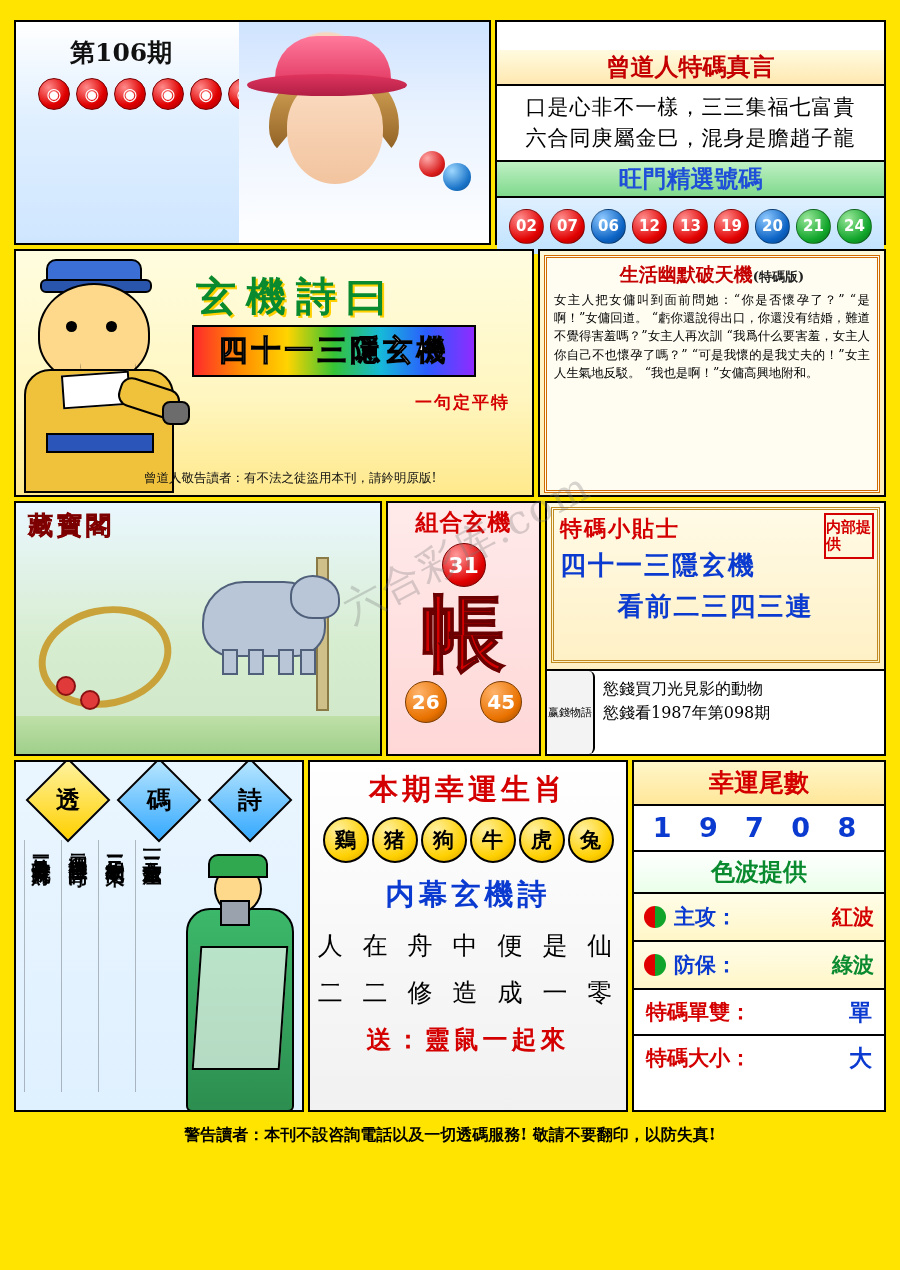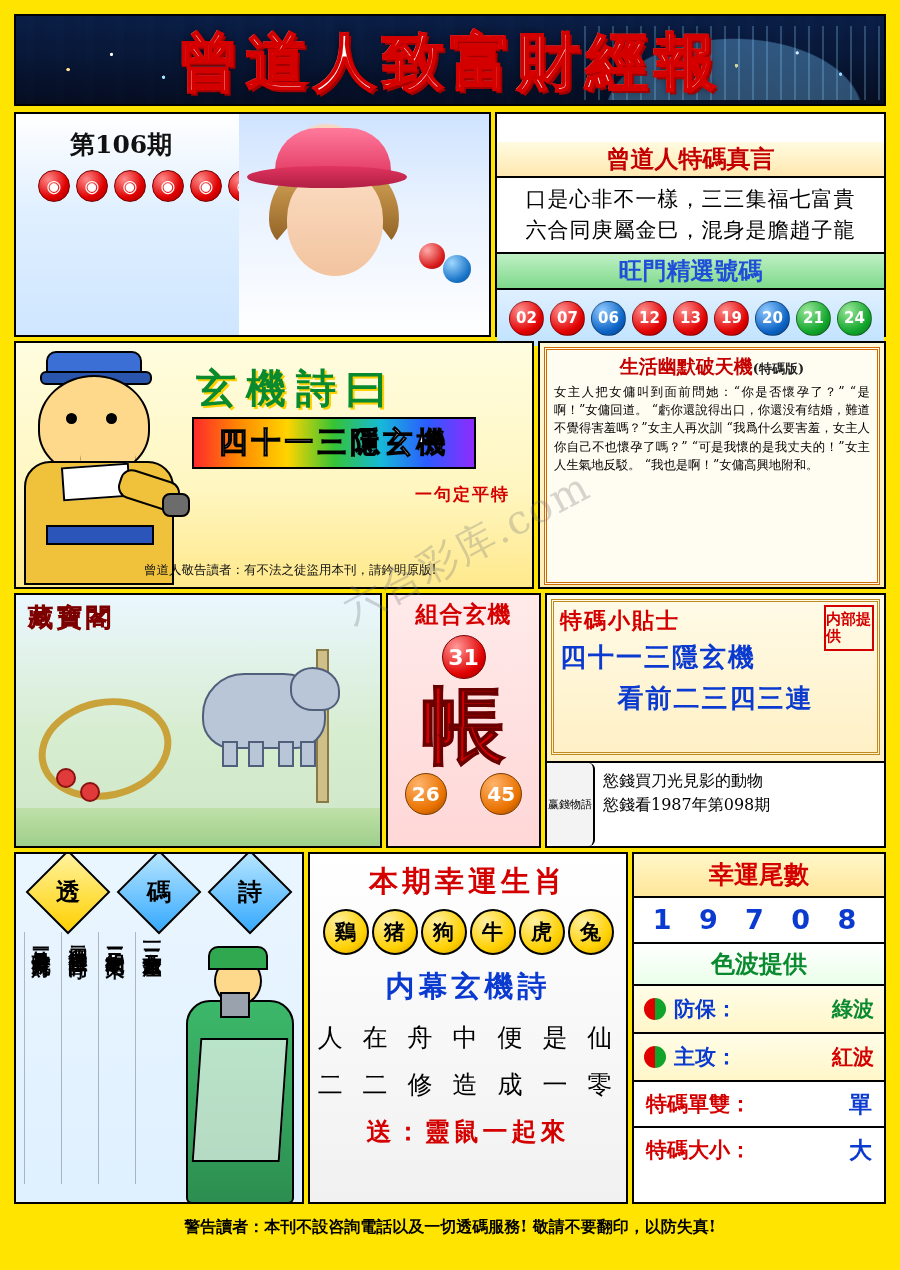--- a/index.html
+++ b/index.html
@@ -370,26 +370,20 @@
     font-size:40px;color:rgba(120,120,120,.30);
     transform:rotate(-28deg);pointer-events:none;letter-spacing:2px;
     font-family:"DejaVu Serif","Liberation Serif",serif;
   }
 </style>
 </head>
 <body>
 
 <div class="page">
 
-  <div class="masthead bx">
-    <div class="sky-city"></div>
-    <div class="sky-lights"></div>
-    <div class="bridge"></div>
-    <h1 class="cn">曾道人致富財經報</h1>
-  </div>
 
   <div class="row top">
     <div class="top-left bx">
       <div class="issue cn">第106期</div>
       <div class="corner-logo">◉</div>
       <div class="ball-row">
         <div class="mini-ball">◉</div>
         <div class="mini-ball">◉</div>
         <div class="mini-ball">◉</div>
         <div class="mini-ball">◉</div>
@@ -548,27 +542,27 @@
       <div class="poem-line cn">二 二 修 造 成 一 零</div>
       <div class="poem-send cn">送：靈鼠一起來</div>
     </div>
 
     <div class="s4-right bx">
       <div class="lucky-t cn">幸運尾數</div>
       <div class="lucky-n">1 9 7 0 8 4</div>
       <div class="sebo-t cn">色波提供</div>
       <div class="sebo-row">
         <div class="sebo-dot dot-rg"></div>
+        <div class="sebo-k cn">主攻：</div>
+        <div class="sebo-v cn">紅波</div>
+      </div>
+      <div class="sebo-row">
+        <div class="sebo-dot dot-rg"></div>
         <div class="sebo-k cn">防保：</div>
         <div class="sebo-v green cn">綠波</div>
-      </div>
-      <div class="sebo-row">
-        <div class="sebo-dot dot-rg"></div>
-        <div class="sebo-k cn">主攻：</div>
-        <div class="sebo-v cn">紅波</div>
       </div>
       <div class="dx-row">
         <div class="dx-k cn">特碼單雙：</div>
         <div class="dx-v cn">單</div>
       </div>
       <div class="dx-row">
         <div class="dx-k cn">特碼大小：</div>
         <div class="dx-v cn">大</div>
       </div>
     </div>

